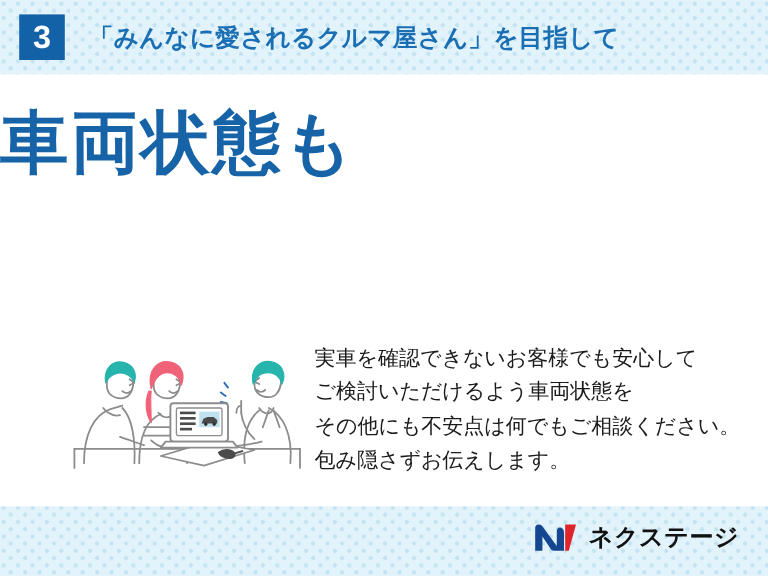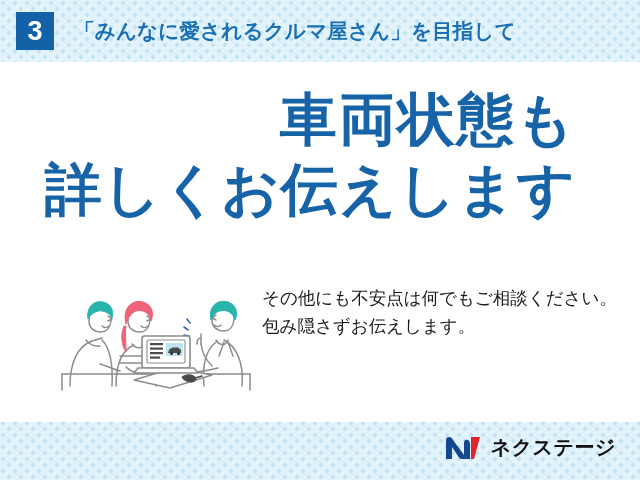--- a/index.html
+++ b/index.html
@@ -61,21 +61,21 @@
     left: 0; top: 62px;
     width: 640px; height: 360px;
     background: #ffffff;
   }
 
   
   #headline {
     position: absolute;
     left: 0; top: 26px;
     width: 576px;
-    text-align: right;
+    text-align: left;
     color: #1763a8;
     font-weight: bold;
     line-height: 1.12;
   }
   .headline-line {
     display: block;
     white-space: nowrap;
   }
   #headline-line-1 { font-size: 57px; letter-spacing: 2px; }
   #headline-line-2 { font-size: 57px; letter-spacing: 1px; margin-top: 6px; }
@@ -128,21 +128,20 @@
 
   <div id="header">
     <div id="badge">3</div>
     <div id="header-title">「みんなに愛されるクルマ屋さん」を目指して</div>
   </div>
 
   <div id="panel">
 
     <div id="headline">
       <span class="headline-line" id="headline-line-1">車両状態も</span>
-      <span class="headline-line" id="headline-line-2">詳しくお伝えします</span>
     </div>
 
     <div id="illustration">
       <svg width="200" height="118" viewBox="0 0 200 118" xmlns="http://www.w3.org/2000/svg">
         <g fill="none" stroke="#8c8c8c" stroke-width="1.5" stroke-linecap="round" stroke-linejoin="round">
 
           <path d="M14,112 C14,88 22,72 36,67 L46,64"></path>
           <path d="M56,112 C57,92 54,74 46,66"></path>
           <path d="M30,66 C30,66 36,74 44,72"></path>
 
@@ -230,20 +229,22 @@
         </g>
 
         <g>
           <path d="M126,103 C130,100 136,100 139,103 C141,105 139,108 136,108 C131,108 127,106 126,103 Z" fill="#4a4a4a" stroke="#4a4a4a" stroke-width="1"></path>
           <path d="M139,104 L146,102" stroke="#4a4a4a" stroke-width="1.6" stroke-linecap="round" fill="none"></path>
         </g>
       </svg>
     </div>
 
     <div id="body-copy">
+      <span class="body-line">実車を確認できないお客様でも安心して</span>
+      <span class="body-line">ご検討いただけるよう車両状態を</span>
       <span class="body-line">その他にも不安点は何でもご相談ください。</span>
       <span class="body-line">包み隠さずお伝えします。</span>
     </div>
   </div>
 
   <div id="footer">
     <div id="logo">
       <svg width="40" height="26" viewBox="0 0 40 26" xmlns="http://www.w3.org/2000/svg">
         <path d="M2,24 L2,5 C2,3 3,2 5,2 C7,2 8,3 9,5 L20,20 L20,8 C20,5 22,4 24,5 C26,6 26,8 26,10 L26,24 L18,24 C16,24 15,23 14,21 L8,12 L8,24 Z" fill="#14478f"></path>
         <path d="M27,2 L36,2 L30,24 L27,24 Z" fill="#e0242b"></path>

